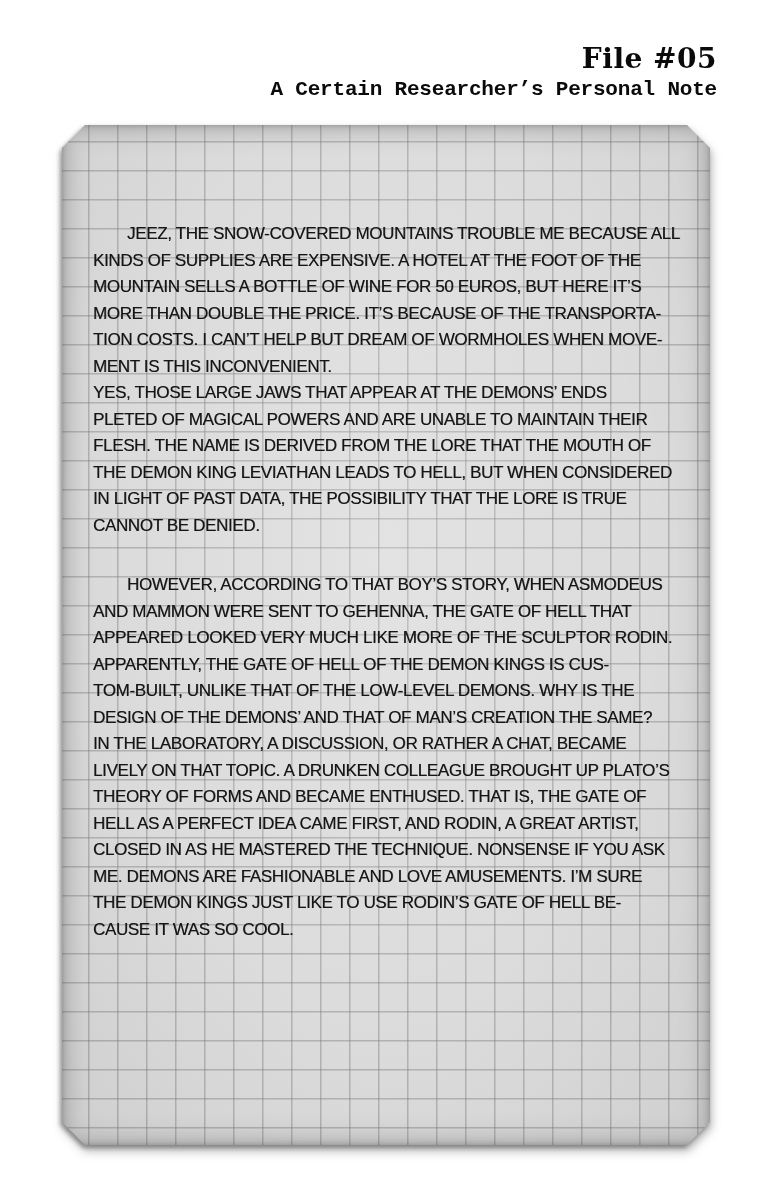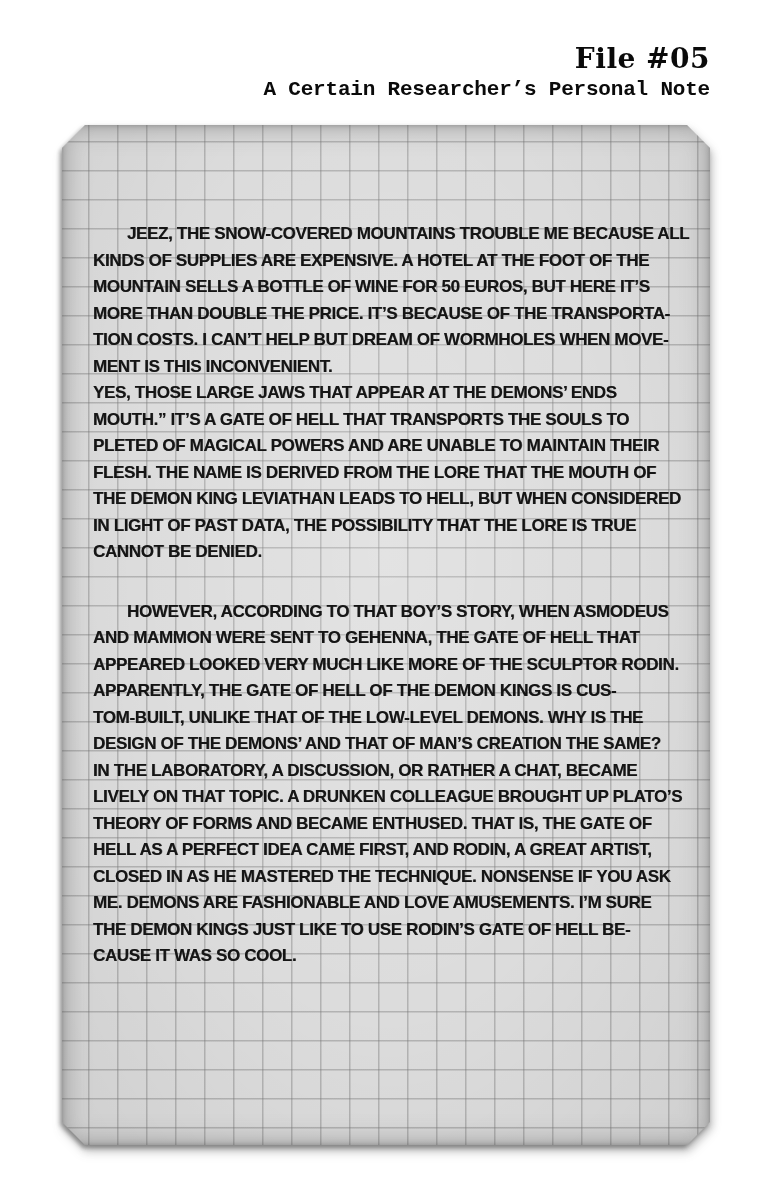--- a/index.html
+++ b/index.html
@@ -16,21 +16,21 @@
     position:relative;
     background:var(--page-bg);
     font-family:"Liberation Sans",sans-serif;
     overflow:hidden;
   }
 
   
   .header{
     position:absolute;
     top:42px;
-    right:54px;
+    right:47px;
     text-align:right;
     color:var(--header-ink);
     font-family:"DejaVu Serif","Liberation Serif",serif;
     font-weight:700;
   }
   .file-label{
     font-size:28px;
     line-height:34px;
     letter-spacing:0.5px;
   }
@@ -71,21 +71,21 @@
   }
 
   
   .note-text{
     position:absolute;
     left:31px;
     top:96px;
     width:604px;
     color:var(--ink);
     font-family:"Liberation Sans","DejaVu Sans",sans-serif;
-    font-weight:700;
+    font-weight:400;
     font-size:17px;
     line-height:26.5px;
     letter-spacing:-0.35px;
   }
   .note-line{
     white-space:nowrap;
     text-shadow:0.4px 0.4px 0 rgba(21,21,21,0.55);
   }
   .note-line.indent{padding-left:34px;}
   .note-para + .note-para{margin-top:33px;}
@@ -102,21 +102,20 @@
   <div class="paper">
     <div class="note-text" id="note-text">
         <div class="note-para">
           <div class="note-line indent">JEEZ, THE SNOW-COVERED MOUNTAINS TROUBLE ME BECAUSE ALL</div>
           <div class="note-line">KINDS OF SUPPLIES ARE EXPENSIVE. A HOTEL AT THE FOOT OF THE</div>
           <div class="note-line">MOUNTAIN SELLS A BOTTLE OF WINE FOR 50 EUROS, BUT HERE IT’S</div>
           <div class="note-line">MORE THAN DOUBLE THE PRICE. IT’S BECAUSE OF THE TRANSPORTA-</div>
           <div class="note-line">TION COSTS. I CAN’T HELP BUT DREAM OF WORMHOLES WHEN MOVE-</div>
           <div class="note-line">MENT IS THIS INCONVENIENT.</div>
           <div class="note-line">YES, THOSE LARGE JAWS THAT APPEAR AT THE DEMONS’ ENDS</div>
-          <div class="note-line">MOUTH.” IT’S A GATE OF HELL THAT TRANSPORTS THE SOULS TO</div>
           <div class="note-line">PLETED OF MAGICAL POWERS AND ARE UNABLE TO MAINTAIN THEIR</div>
           <div class="note-line">FLESH. THE NAME IS DERIVED FROM THE LORE THAT THE MOUTH OF</div>
           <div class="note-line">THE DEMON KING LEVIATHAN LEADS TO HELL, BUT WHEN CONSIDERED</div>
           <div class="note-line">IN LIGHT OF PAST DATA, THE POSSIBILITY THAT THE LORE IS TRUE</div>
           <div class="note-line">CANNOT BE DENIED.</div>
         </div>
         <div class="note-para">
           <div class="note-line indent">HOWEVER, ACCORDING TO THAT BOY’S STORY, WHEN ASMODEUS</div>
           <div class="note-line">AND MAMMON WERE SENT TO GEHENNA, THE GATE OF HELL THAT</div>
           <div class="note-line">APPEARED LOOKED VERY MUCH LIKE MORE OF THE SCULPTOR RODIN.</div>

